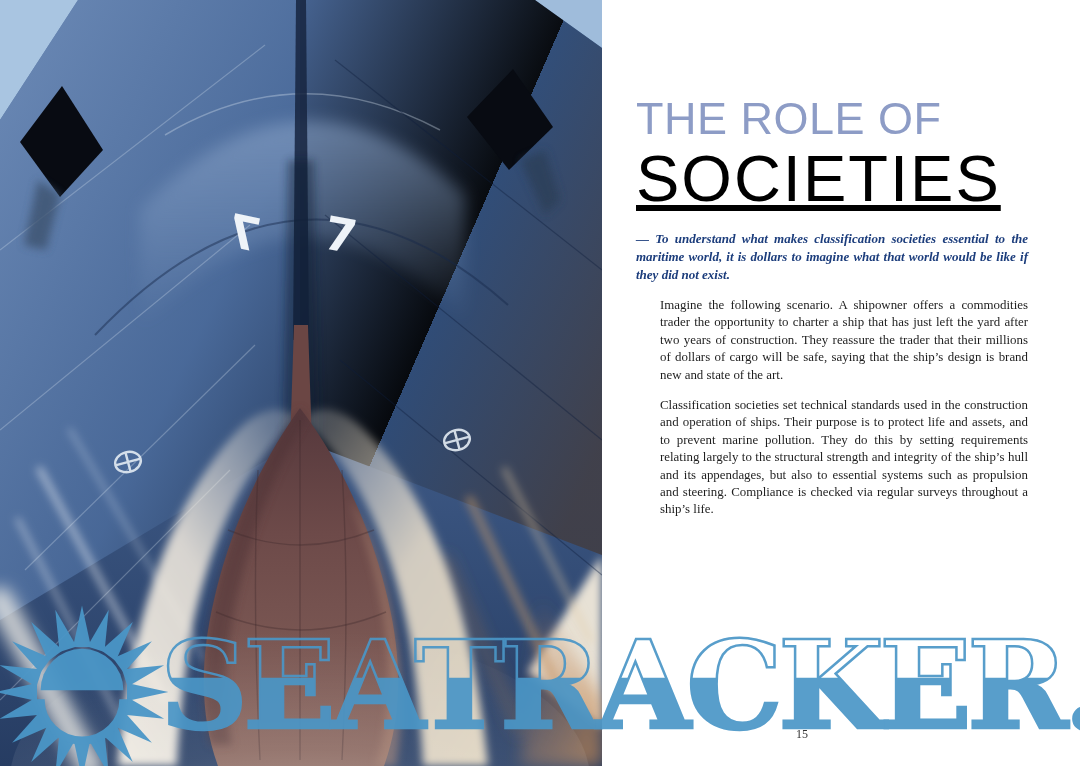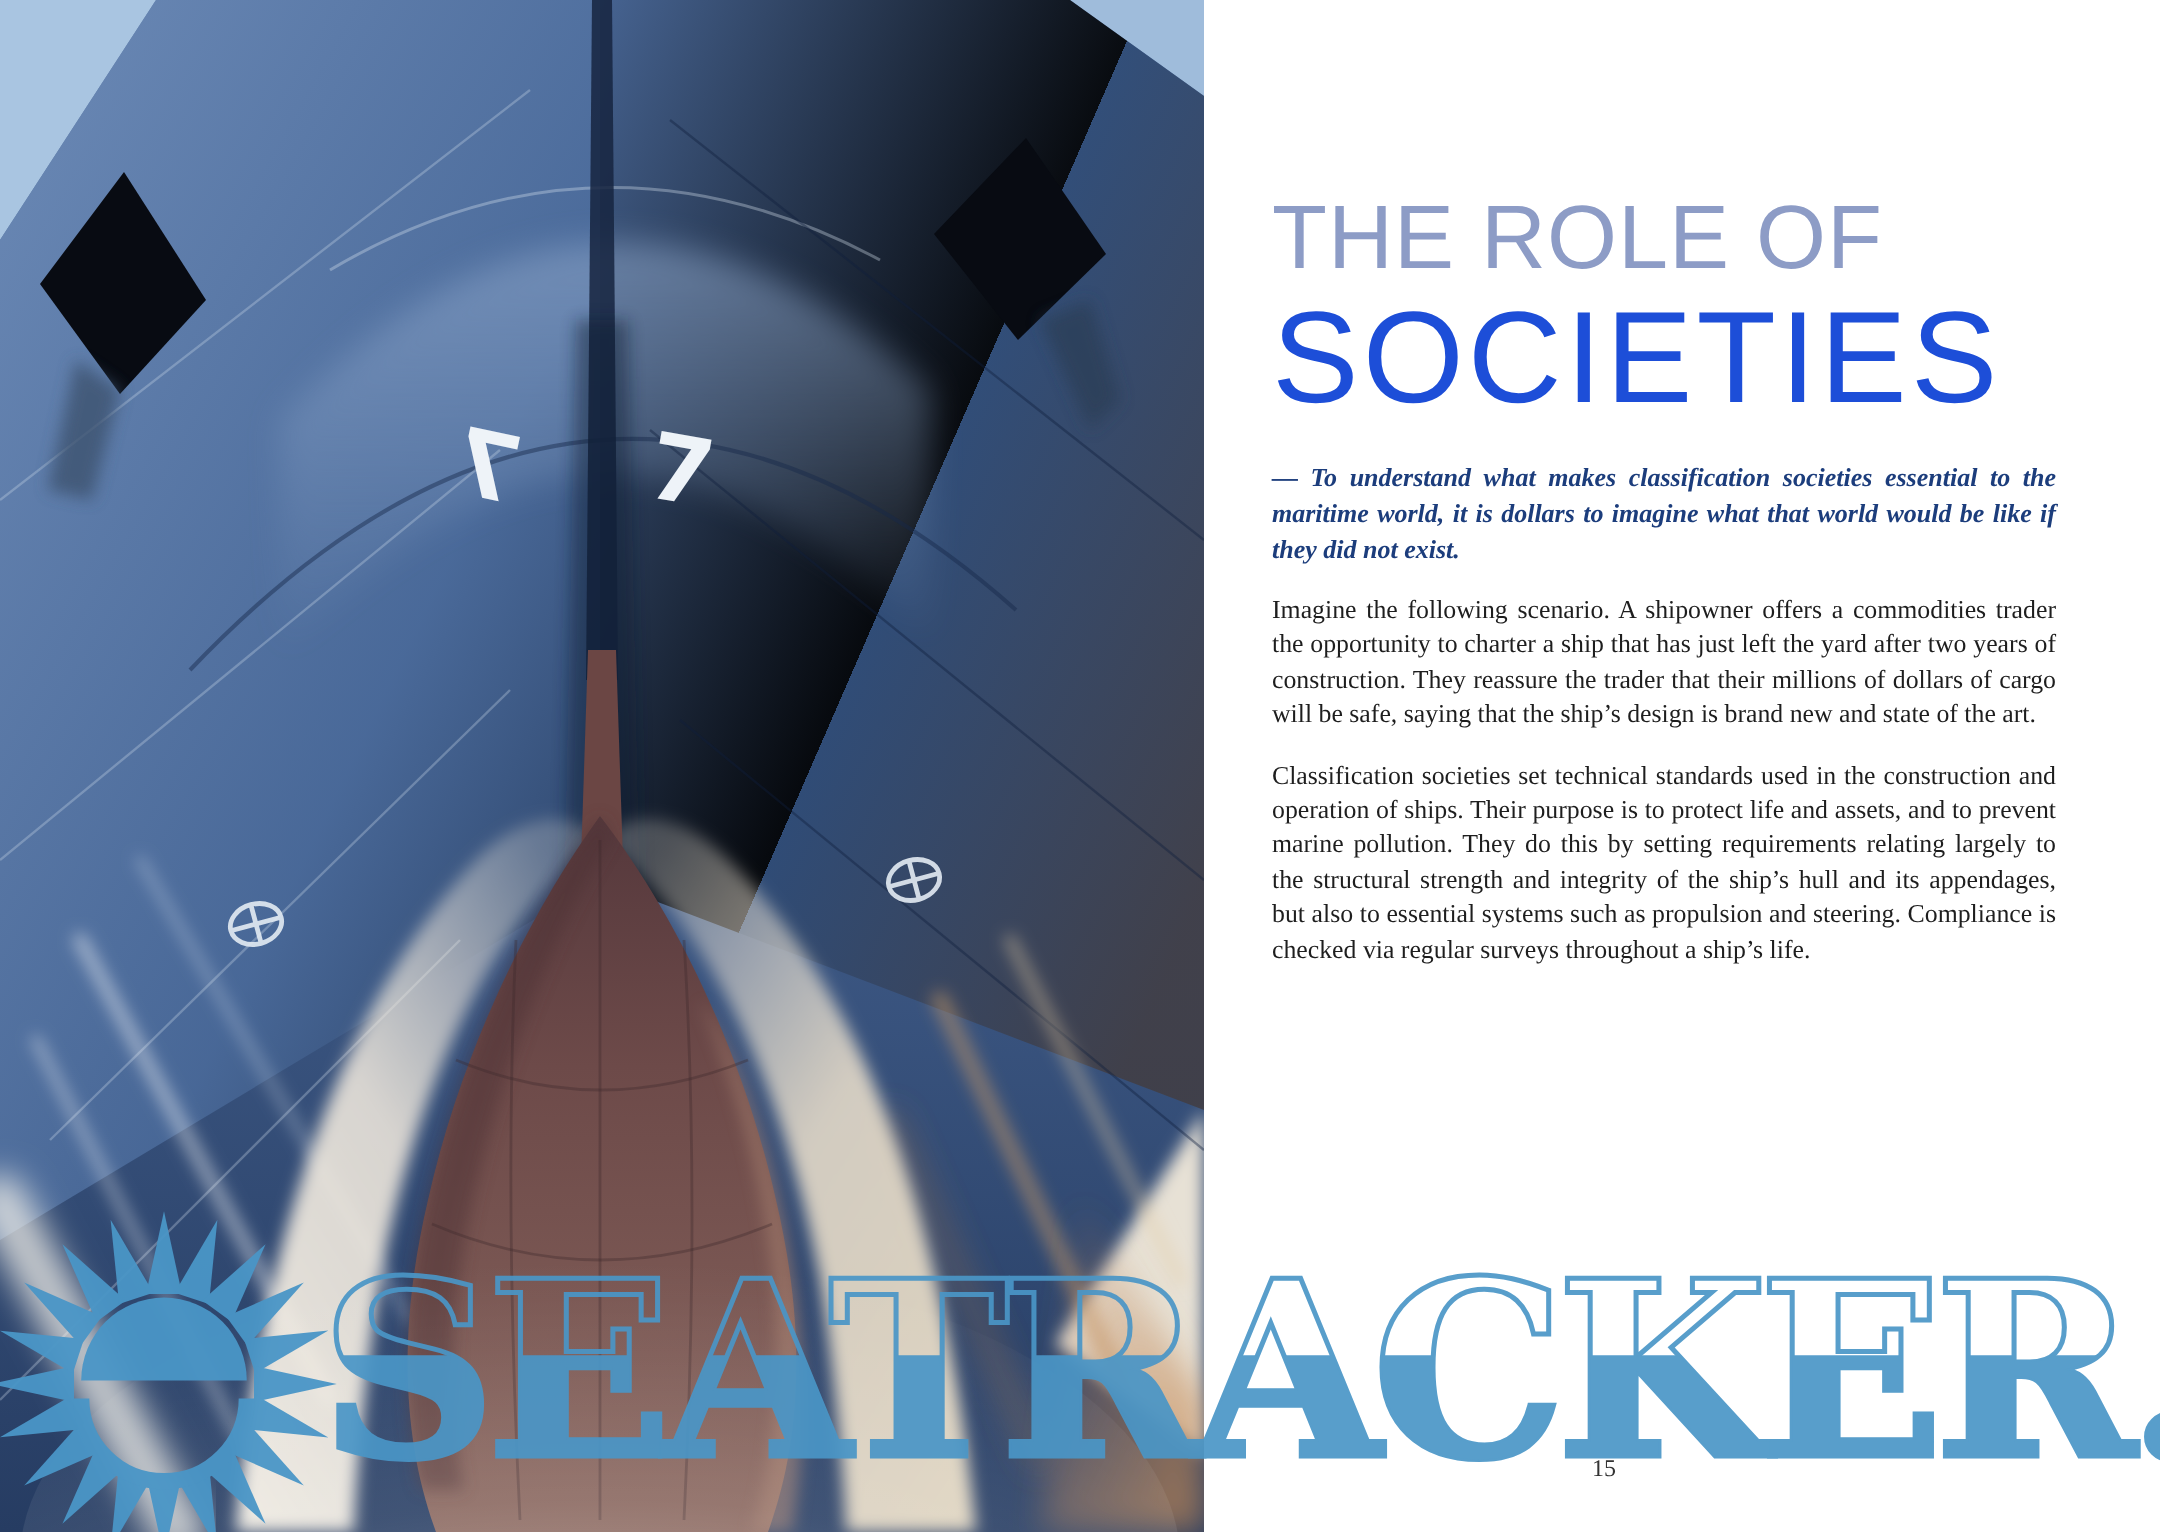--- a/index.html
+++ b/index.html
@@ -10,28 +10,28 @@
     font-family:"Liberation Serif", serif;
   }
   
   .photo { position:absolute; left:0; top:0; width:602px; height:766px; }
   .photo svg { display:block; width:602px; height:766px; }
 
   
   .text-col { position:absolute; left:636px; top:0; width:392px; }
   .title-block { padding-top:96px; font-family:"Liberation Sans", sans-serif; font-weight:400; }
   .title-line-light { font-size:45px; line-height:46px; color:#8d9cc6; letter-spacing:0.5px; }
-  .title-line-dark  { font-size:65px; line-height:62px; margin-top:6px; color:#1d4ed8; letter-spacing:2px; }
+  .title-line-dark  { font-size:65px; line-height:62px; margin-top:6px; color:#000000; letter-spacing:2px;text-decoration:underline; }
   .intro {
     margin-top:20px; font-style:italic; font-weight:bold;
     font-size:13px; line-height:18px; color:#1c3d7c; text-align:justify;
   }
   .body-para {
     margin-top:13px; font-size:12.9px; line-height:17.4px;
-    color:#1e1e1e; text-align:justify;
+    color:#1e1e1e; text-align:justify;margin-left:24px;
   }
   .page-number {
     position:absolute; left:796px; top:727px; width:26px; text-align:left;
     font-size:12px; color:#333; font-family:"Liberation Serif", serif;
   }
 
   
   .watermark {
     position:absolute; left:160px; top:624px; width:940px; height:160px;
     pointer-events:none; opacity:0.92;

